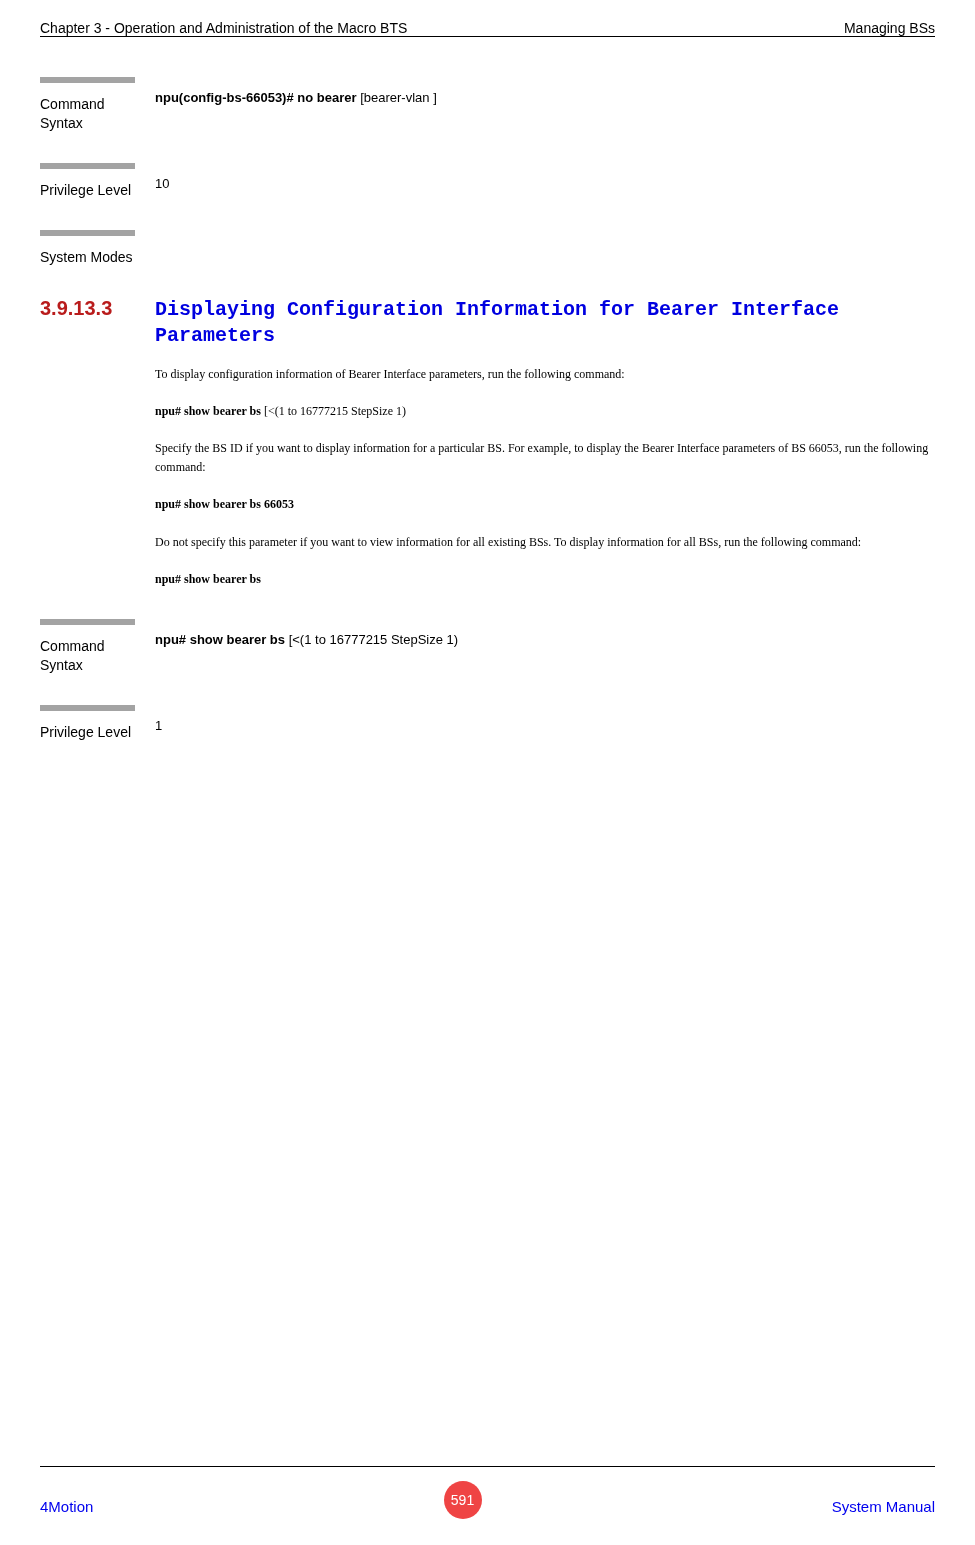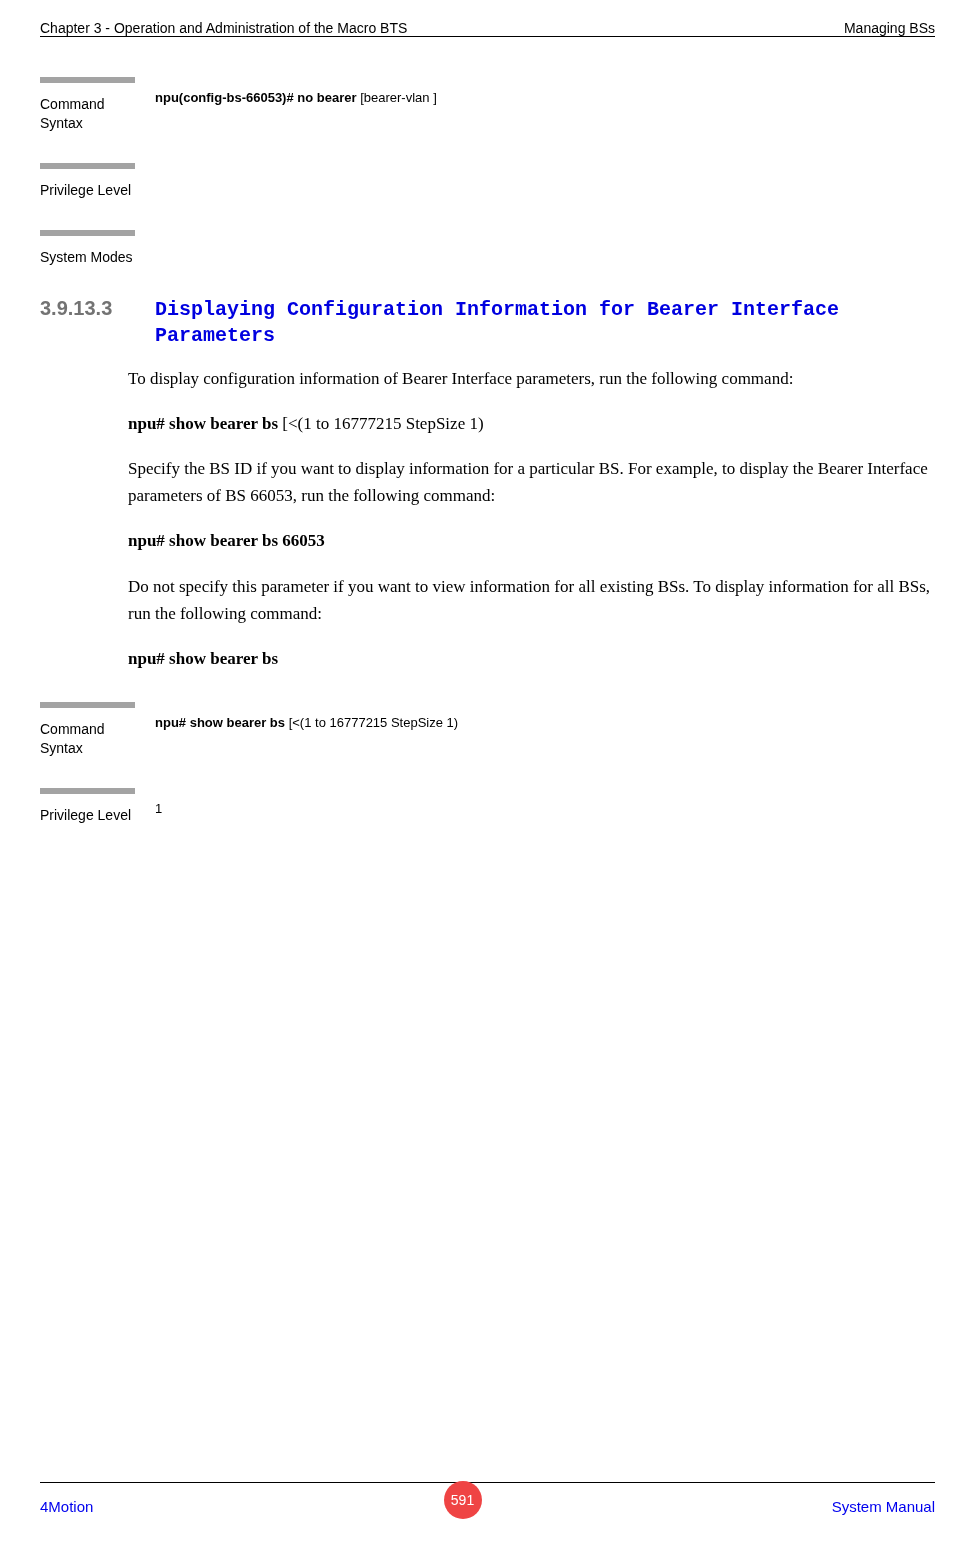--- a/index.html
+++ b/index.html
@@ -44,50 +44,50 @@
     .section {
       display: flex;
       margin-top: 30px;
       margin-bottom: 16px;
     }
     .section-num {
       width: 115px;
       font-family: Arial, Helvetica, sans-serif;
       font-size: 20px;
       font-weight: bold;
-      color: #737373;
+      color: #b91c1c;
     }
     .section-title {
       flex: 1;
       font-family: Liberation Mono, monospace;
       font-size: 20px;
       font-weight: bold;
       color: #0000e0;
       line-height: 1.3;
     }
     .body-text {
-      margin-left: 88px;
-      font-size: 17px;
+      margin-left: 115px;
+      font-size: 12px;
       line-height: 1.6;
       margin-bottom: 18px;
     }
     .body-text .bold { font-weight: bold; }
     .footer {
       position: absolute;
       bottom: 20px;
       left: 40px;
       right: 40px;
       display: flex;
       justify-content: space-between;
       align-items: center;
       font-family: Arial, Helvetica, sans-serif;
       font-size: 15px;
       color: #0000ee;
       border-top: 1px solid #000;
-      padding-top: 4px;
+      padding-top: 20px;
       margin-top: 29px;
     }
     .page-badge {
       background: #ef4444;
       color: #fff;
       border-radius: 50%;
       width: 38px;
       height: 38px;
       display: flex;
       align-items: center;
@@ -107,20 +107,21 @@
 
 <div class="def-block">
   <div class="def-label">Command Syntax</div>
   <div class="def-content">
     <span class="cmd-bold">npu(config-bs-66053)# no bearer</span><span> [bearer-vlan ]</span>
   </div>
 </div>
 
 <div class="def-block">
   <div class="def-label">Privilege Level</div>
+  <div class="def-content">10</div>
 </div>
 
 <div class="def-block">
   <div class="def-label">System Modes</div>
 </div>
 
 <div class="section">
   <div class="section-num">3.9.13.3</div>
   <div class="section-title">Displaying Configuration Information for Bearer Interface Parameters</div>
 </div>

